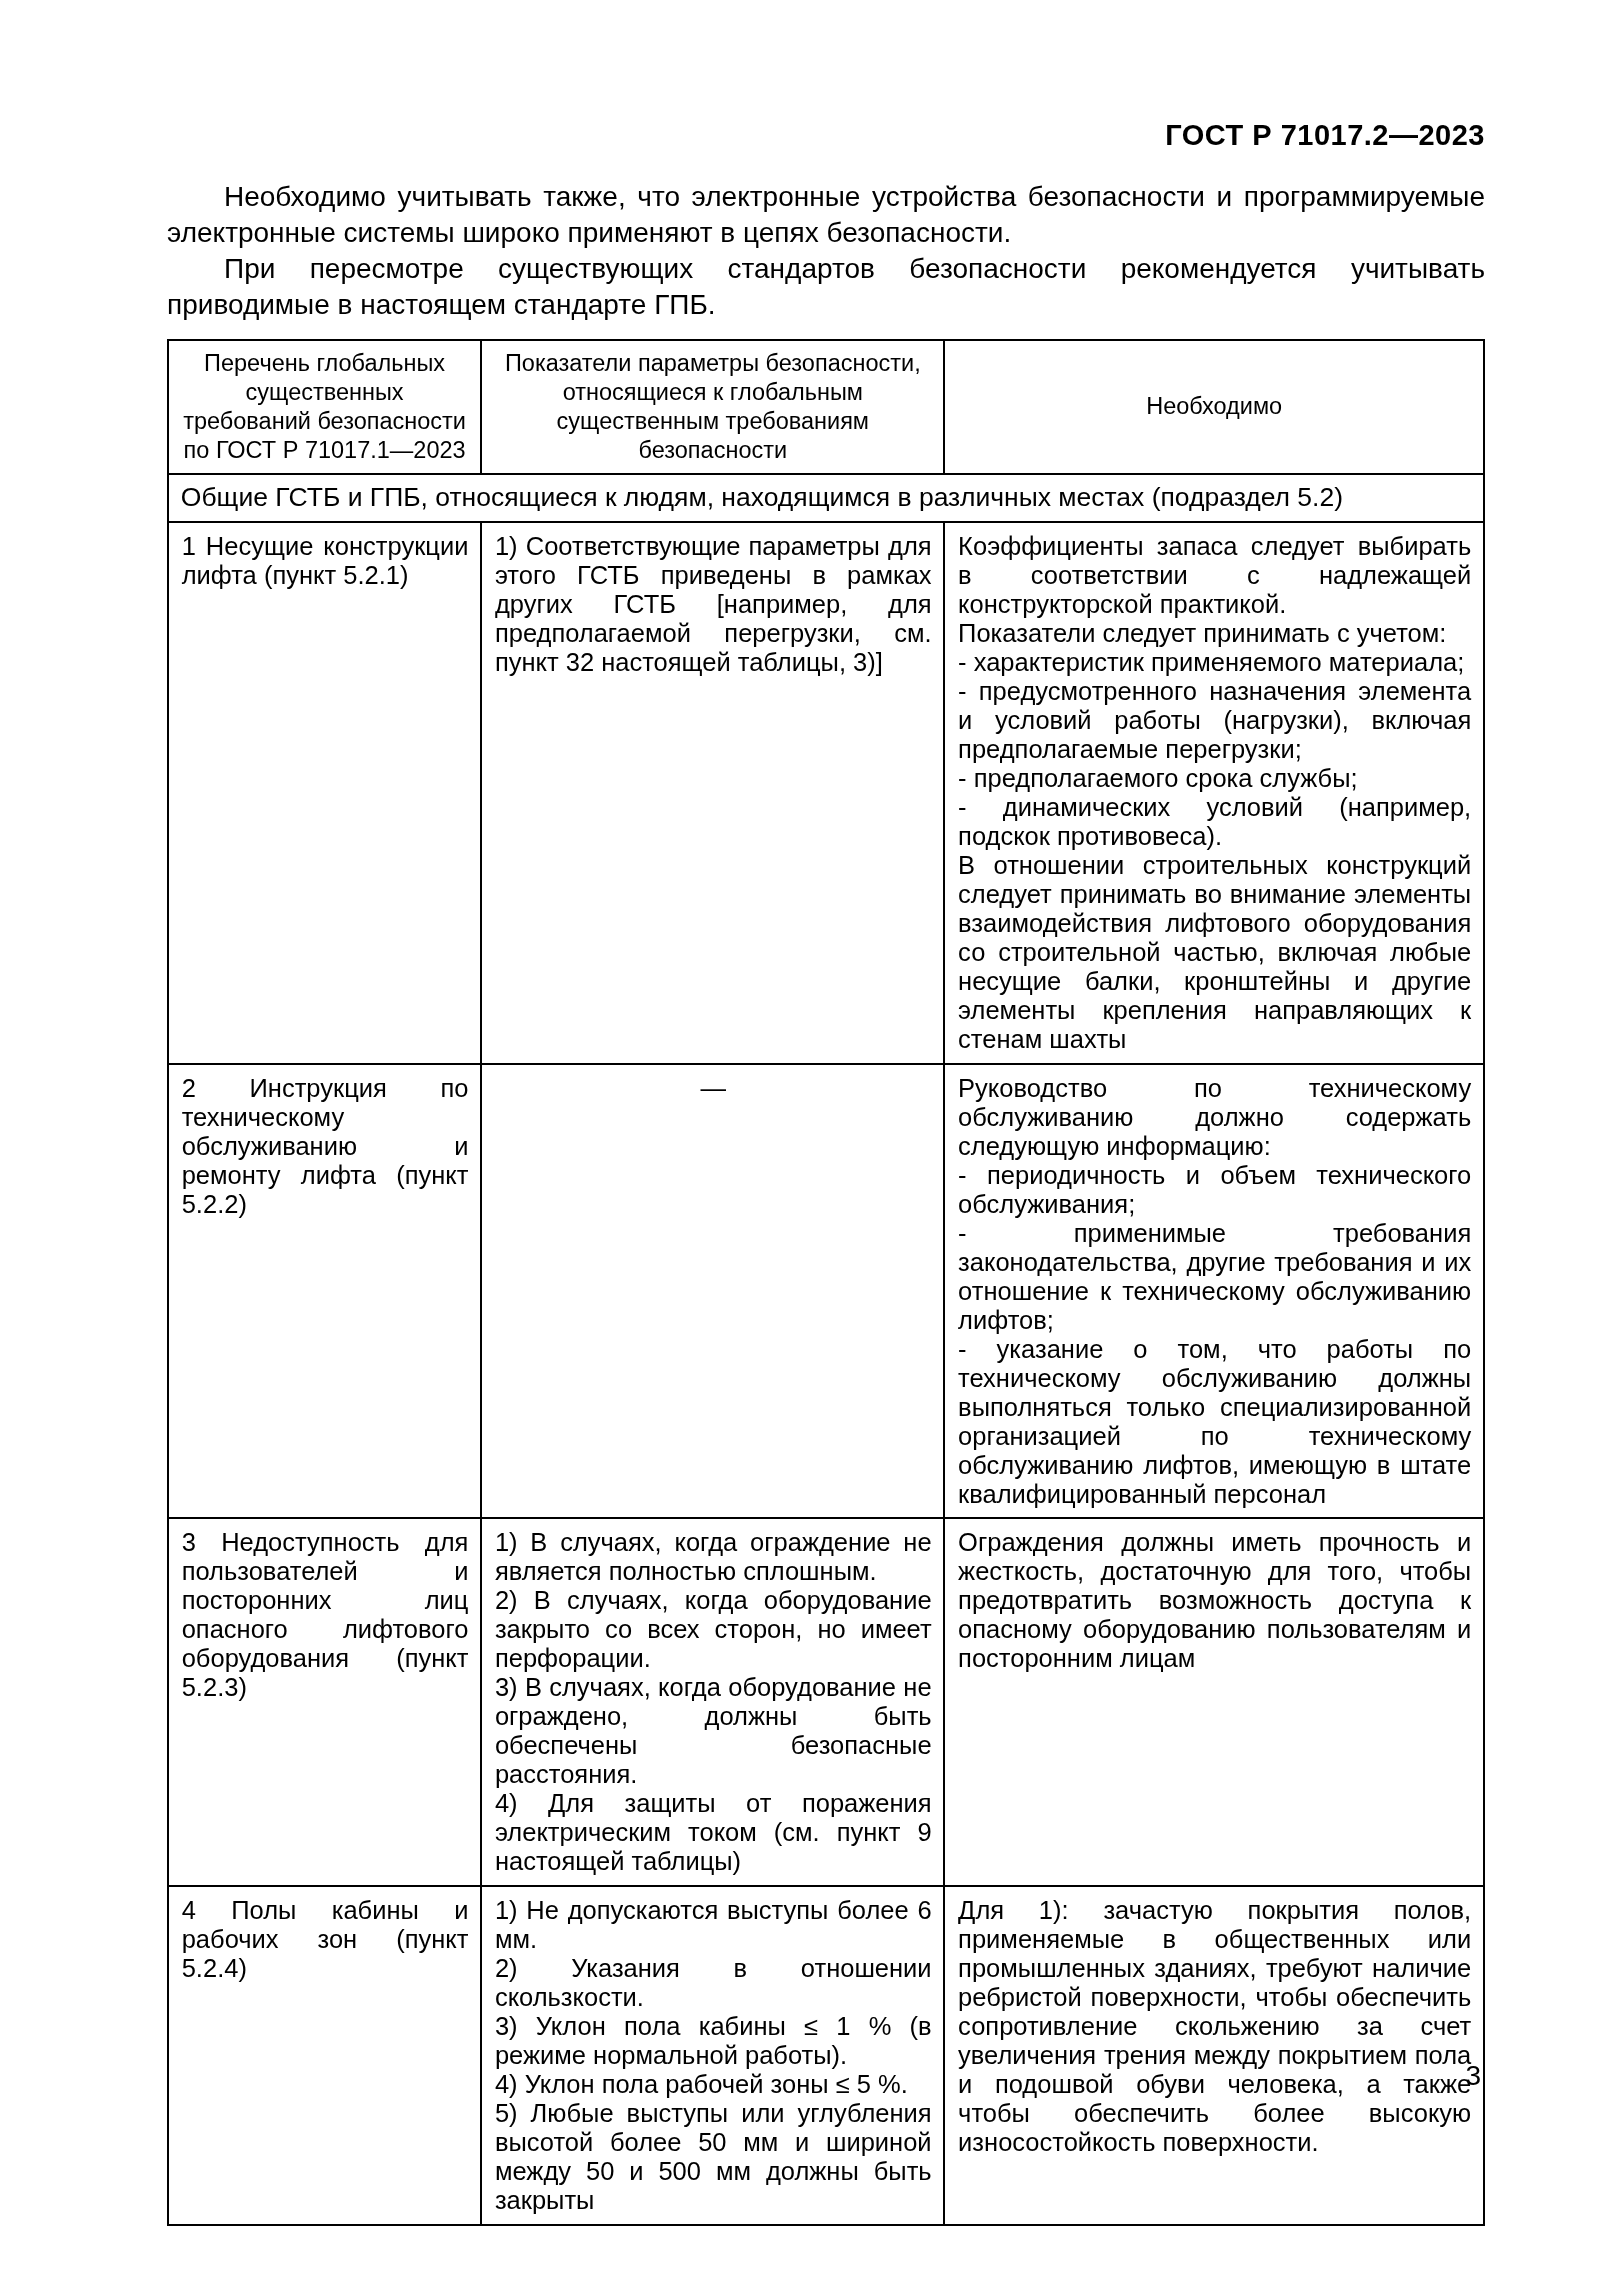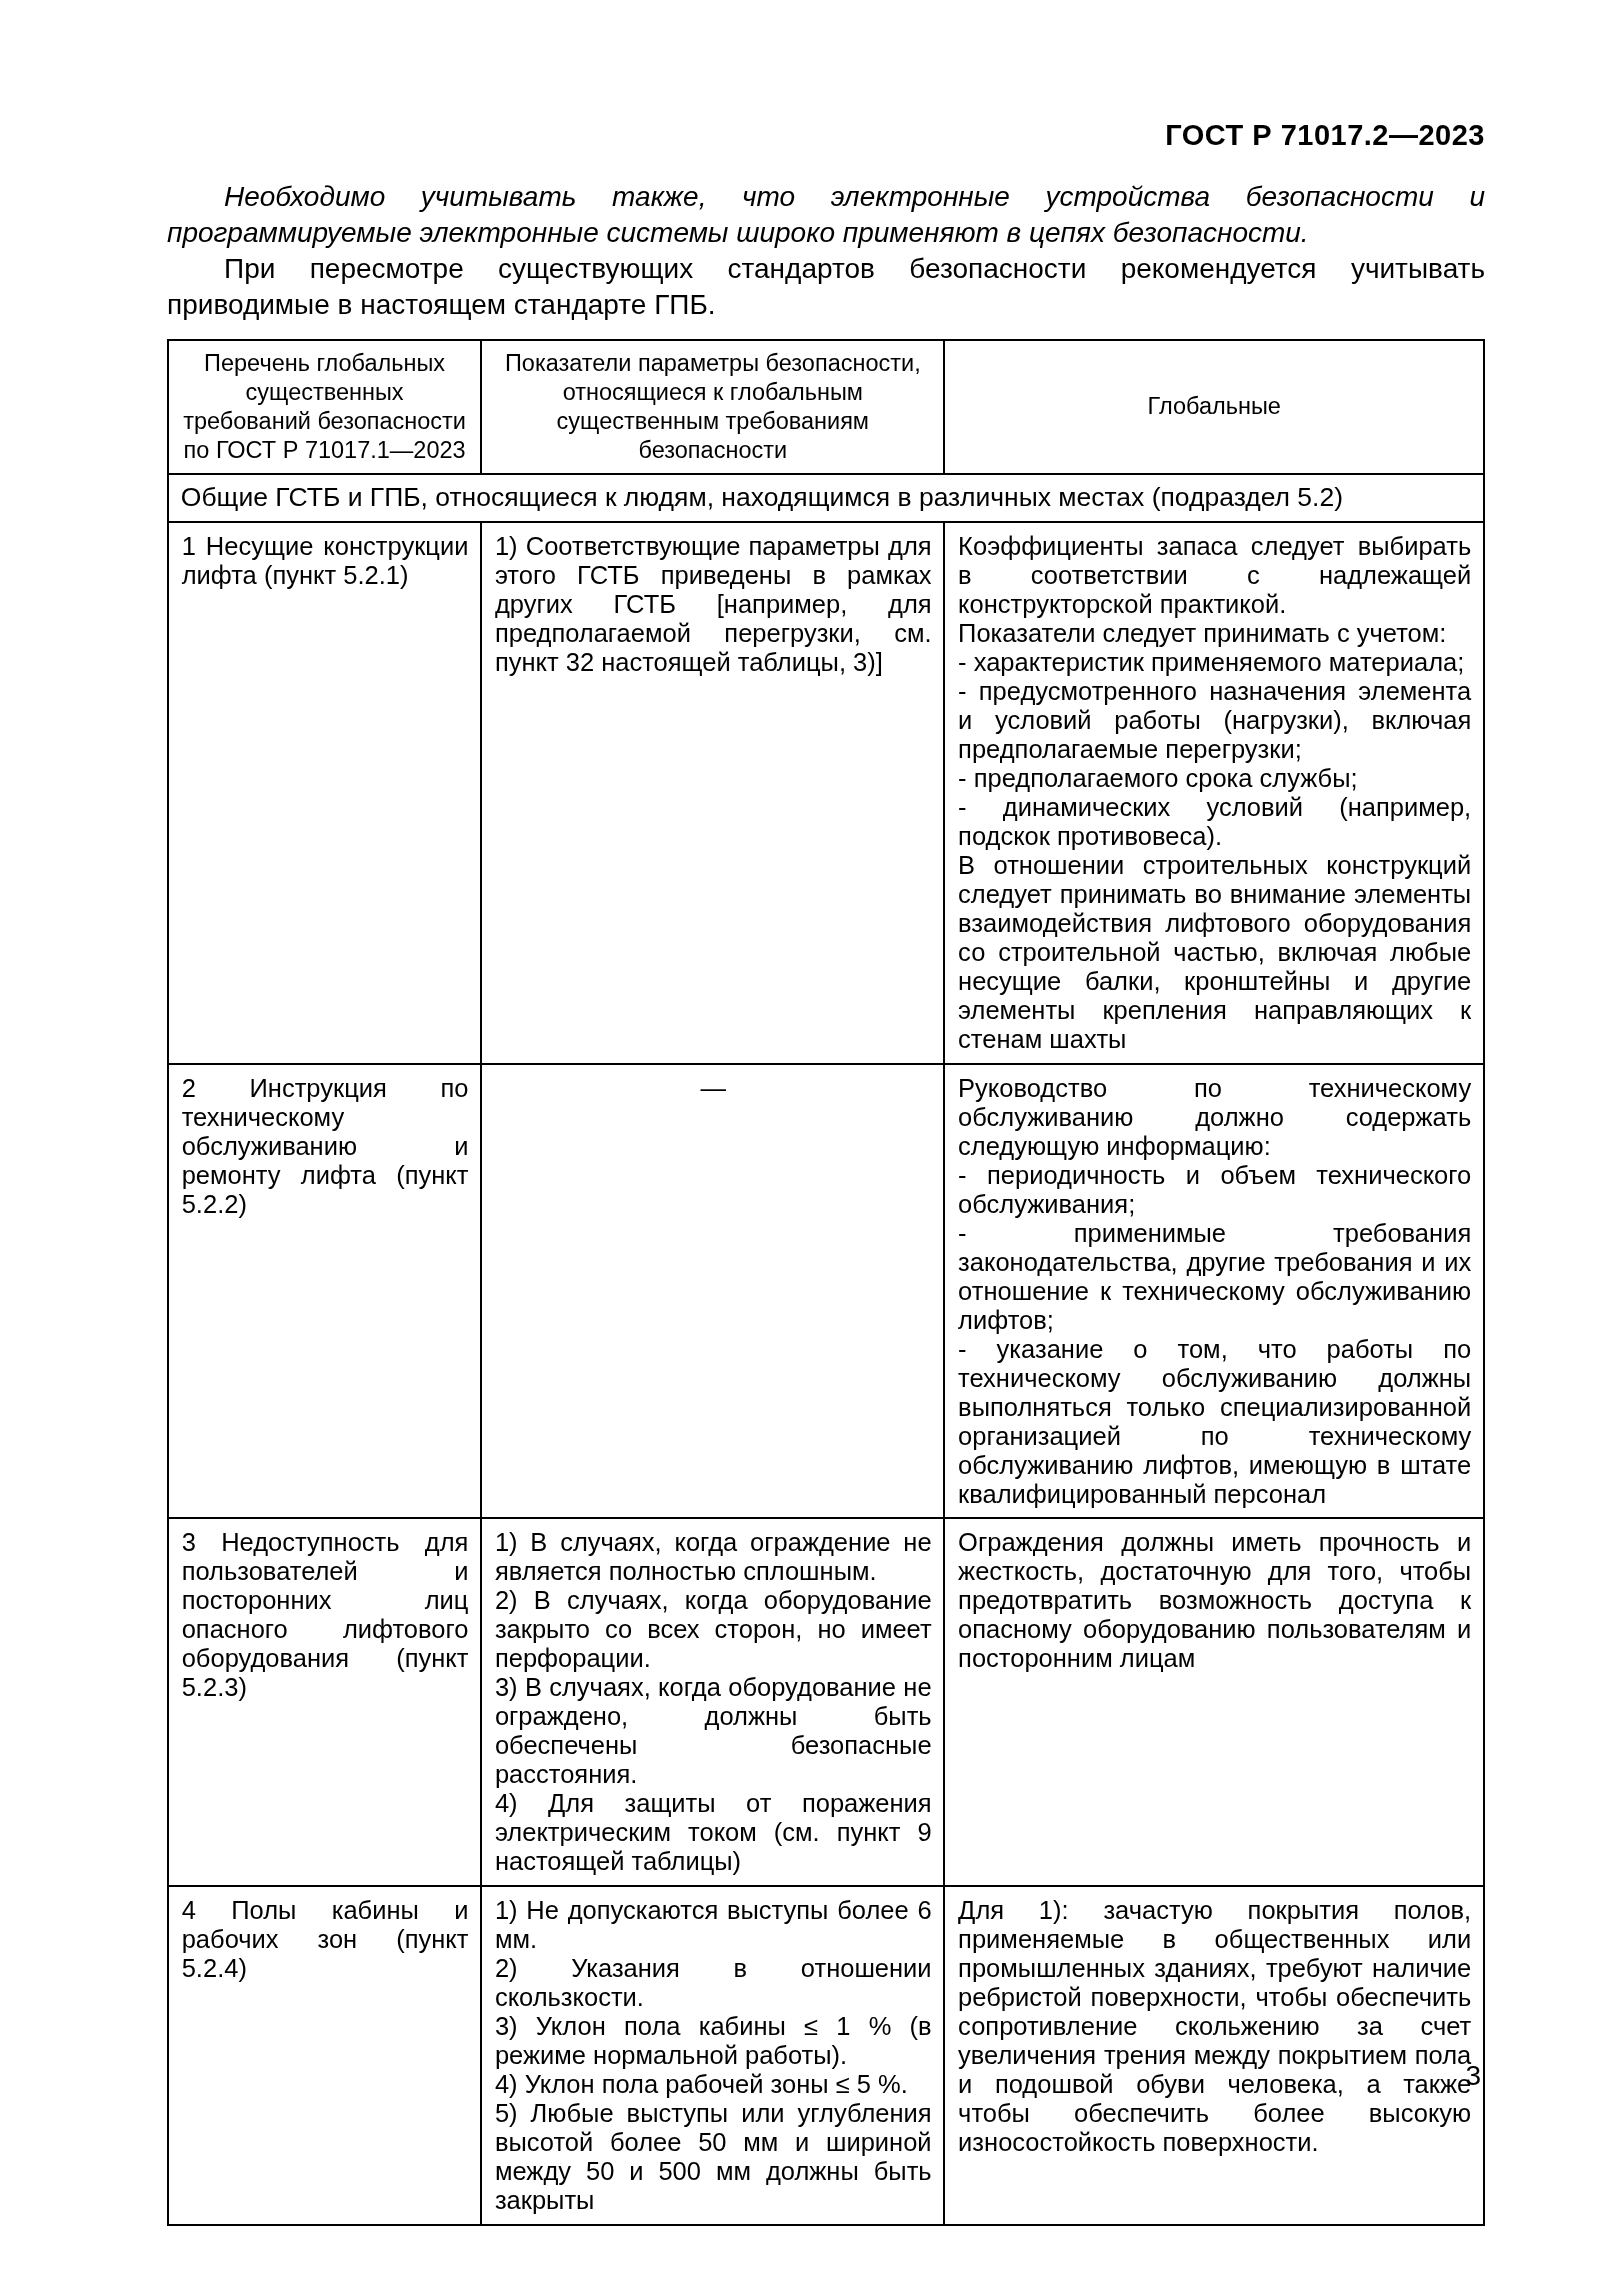--- a/index.html
+++ b/index.html
@@ -21,21 +21,21 @@
     line-height:33px;
     letter-spacing:0.5px;
   }
   .body-par {
     margin:0;
     font-size:28px;
     line-height:36px;
     text-align:justify;
     text-indent:57px;
   }
-  .par-1 { margin-top:27.4px;font-style:italic; }
+  .par-1 { margin-top:27.4px; }
   .table-label {
     margin-top:45px;
     font-size:26.5px;
     letter-spacing:3.9px;
   }
   table.req {
     border-collapse:collapse;
     table-layout:fixed;
     width:100%;
     margin-top:15.7px;
@@ -99,21 +99,21 @@
   <table class="req">
     <colgroup>
         <col class="c1">
         <col class="c2">
         <col class="c3">
       </colgroup>
     <thead>
       <tr>
         <th>Перечень глобальных существенных требований безопасности по ГОСТ Р 71017.1—2023</th>
         <th>Показатели параметры безопасности, относящиеся к глобальным существенным требованиям безопасности</th>
-        <th>Глобальные</th>
+        <th>Необходимо</th>
       </tr>
     </thead>
     <tbody>
       <tr>
         <td class="section-cell" colspan="3">Общие ГСТБ и ГПБ, относящиеся к людям, находящимся в различных местах (подраздел 5.2)</td>
       </tr>
       <tr class="row-1">
         <td class="cell">1 Несущие конструкции лифта (пункт 5.2.1)</td>
         <td class="cell">1) Соответствующие параметры для этого ГСТБ приведены в рамках других ГСТБ [например, для предполагаемой перегрузки, см. пункт 32 настоящей таблицы, 3)]</td>
         <td class="cell">Коэффициенты запаса следует выбирать в соответствии с надлежащей конструкторской практикой.

